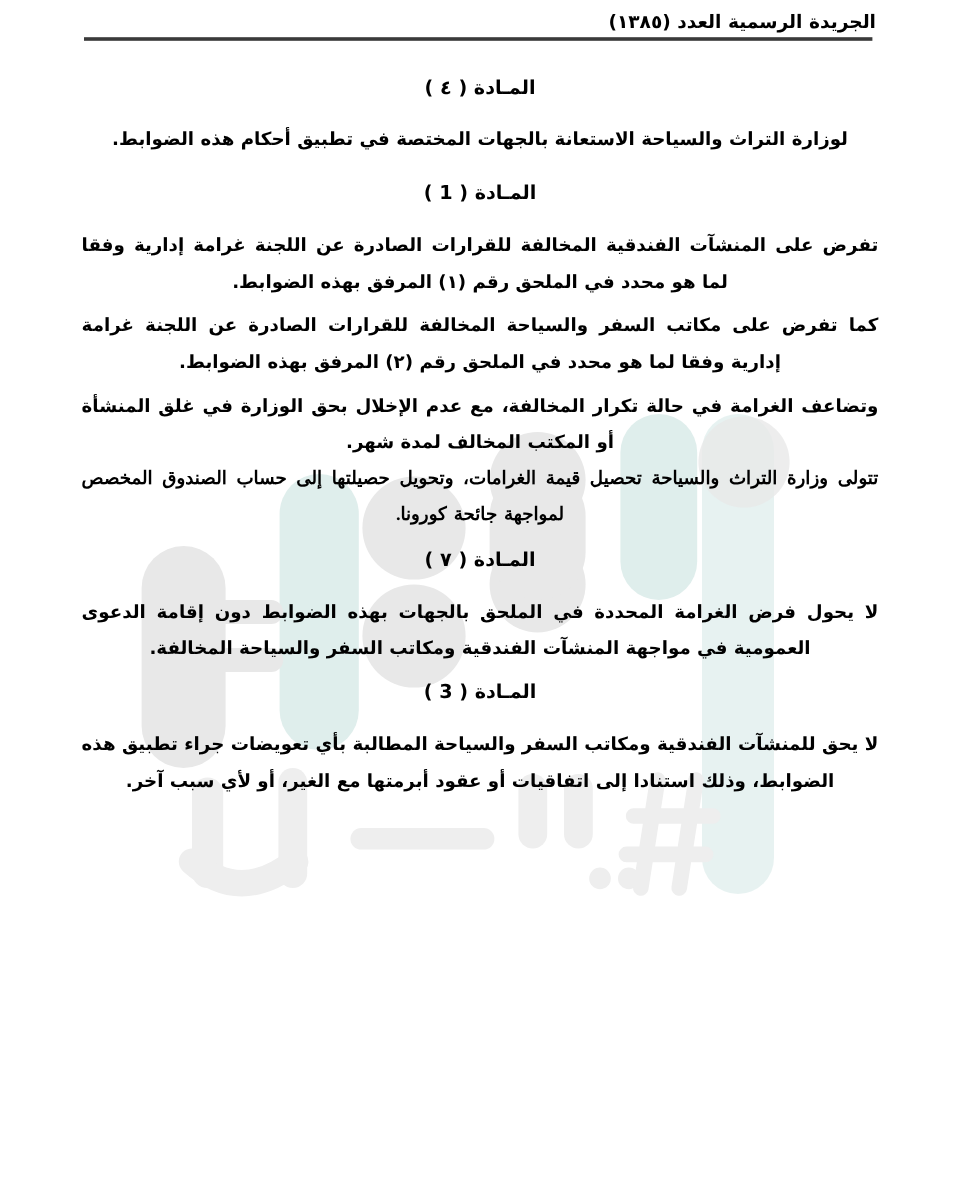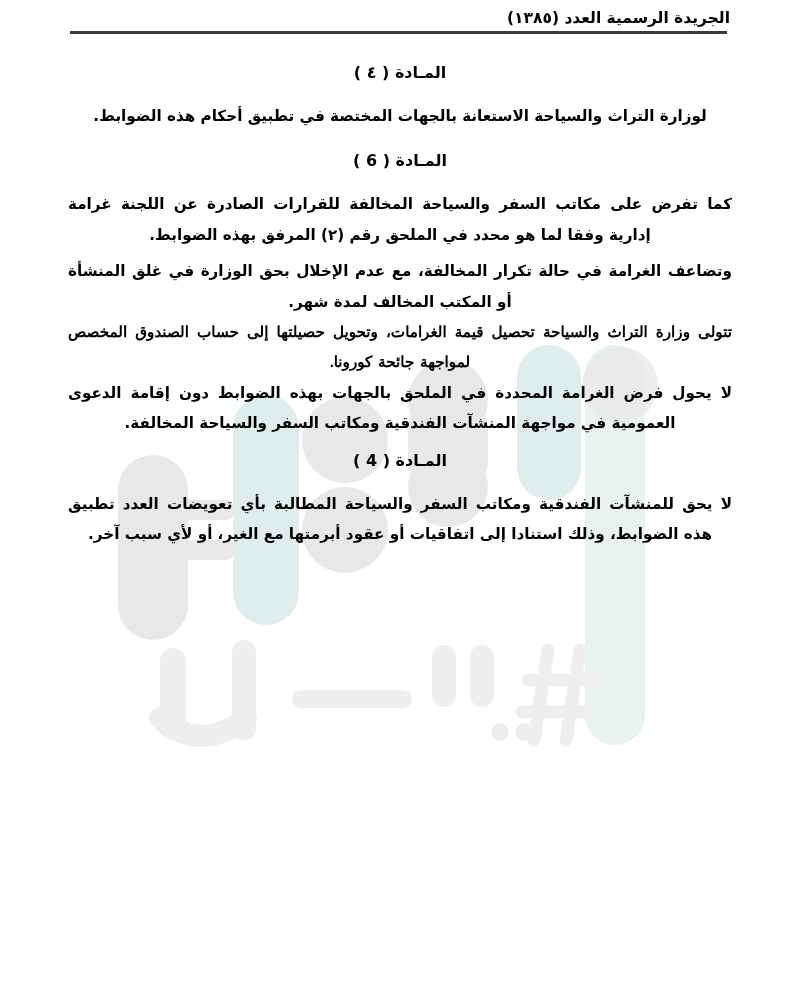--- a/index.html
+++ b/index.html
@@ -142,25 +142,27 @@
   <div class="masthead">
     <div class="masthead-title">الجريدة الرسمية العدد (١٣٨٥)</div>
     <div class="masthead-rule"></div>
   </div>
 
   <div class="content">
 
     <div class="article-heading sp-h-bot">المـادة ( ٤ )</div>
     <p class="para">لوزارة التراث والسياحة الاستعانة بالجهات المختصة في تطبيق أحكام هذه الضوابط.</p>
 
-    <div class="article-heading sp-block sp-h-bot">المـادة ( 6 )</div>
+    <div class="article-heading sp-block sp-h-bot">المـادة ( 1 )</div>
+    <p class="para">تفرض على المنشآت الفندقية المخالفة للقرارات الصادرة عن اللجنة غرامة إدارية وفقا لما هو محدد في الملحق رقم (١) المرفق بهذه الضوابط.</p>
     <p class="para sp-p-gap">كما تفرض على مكاتب السفر والسياحة المخالفة للقرارات الصادرة عن اللجنة غرامة إدارية وفقا لما هو محدد في الملحق رقم (٢) المرفق بهذه الضوابط.</p>
     <p class="para sp-p-gap">وتضاعف الغرامة في حالة تكرار المخالفة، مع عدم الإخلال بحق الوزارة في غلق المنشأة أو المكتب المخالف لمدة شهر.</p>
 
     <p class="para loose">تتولى وزارة التراث والسياحة تحصيل قيمة الغرامات، وتحويل حصيلتها إلى حساب الصندوق المخصص لمواجهة جائحة كورونا.</p>
 
+    <div class="article-heading sp-block-s sp-h-bot">المـادة ( ٧ )</div>
     <p class="para">لا يحول فرض الغرامة المحددة في الملحق بالجهات بهذه الضوابط دون إقامة الدعوى العمومية في مواجهة المنشآت الفندقية ومكاتب السفر والسياحة المخالفة.</p>
 
-    <div class="article-heading sp-block-s sp-h-bot">المـادة ( 4 )</div>
-    <p class="para">لا يحق للمنشآت الفندقية ومكاتب السفر والسياحة المطالبة بأي تعويضات العدد تطبيق هذه الضوابط، وذلك استنادا إلى اتفاقيات أو عقود أبرمتها مع الغير، أو لأي سبب آخر.</p>
+    <div class="article-heading sp-block-s sp-h-bot">المـادة ( 3 )</div>
+    <p class="para">لا يحق للمنشآت الفندقية ومكاتب السفر والسياحة المطالبة بأي تعويضات جراء تطبيق هذه الضوابط، وذلك استنادا إلى اتفاقيات أو عقود أبرمتها مع الغير، أو لأي سبب آخر.</p>
 
   </div>
 </div>
 
 </body></html>

